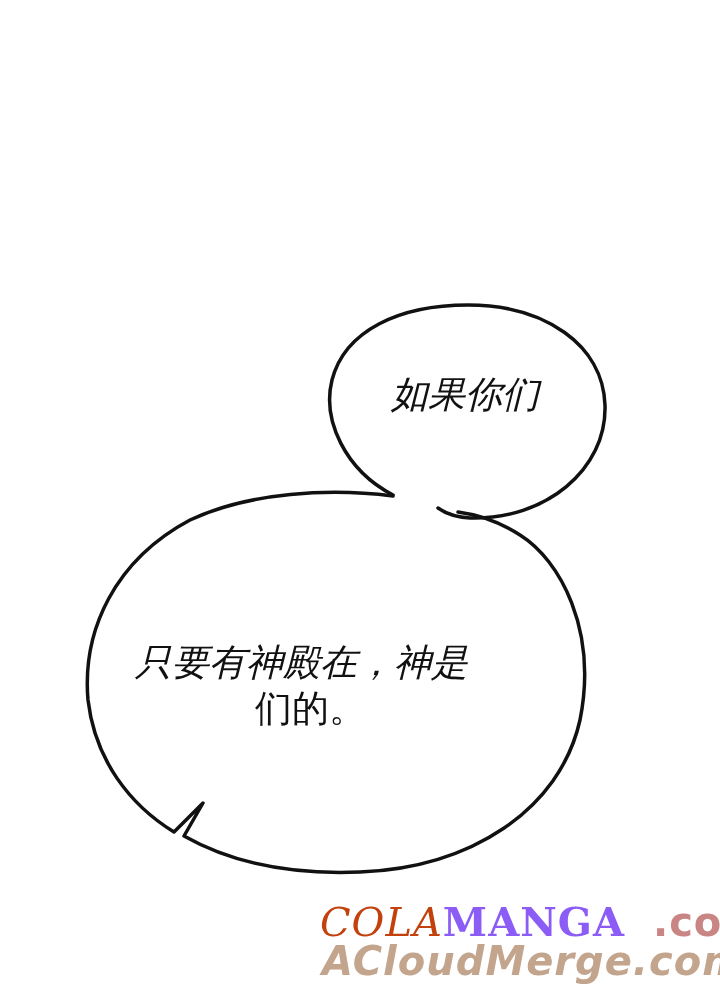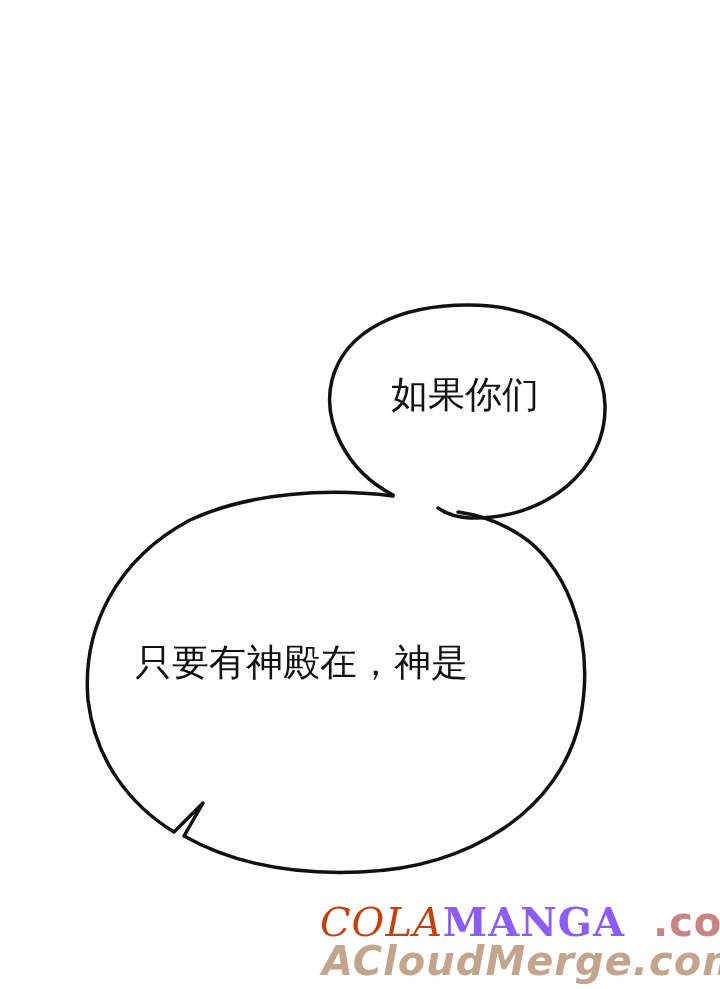--- a/index.html
+++ b/index.html
@@ -5,23 +5,23 @@
     html, body { margin: 0; padding: 0; background: #ffffff; }
     body { width: 720px; height: 989px; position: relative; overflow: hidden; }
     .canvas { position: absolute; left: 0; top: 0; width: 720px; height: 989px; }
     .bubble-text {
       position: absolute;
       font-family: "DejaVu Sans", sans-serif;
       color: #111111;
       white-space: nowrap;
     }
     .bubble-text .line { display: block; }
-    #small-text { left: 380px; top: 372px; font-size: 37px; line-height: 46px; text-align: center; width: 170px; }
+    #small-text { left: 380px; top: 372px; font-size: 37px; line-height: 46px; text-align: center; width: 170px; font-style: italic; }
     #large-text { left: 135px; top: 640px; font-size: 37px; line-height: 46px; width: 380px; }
-    #large-text .l1, #large-text .l2 { text-align: left; }
+    #large-text .l1, #large-text .l2 { text-align: left; font-style: italic; }
     #large-text .l3 { padding-left: 120px; }
     .wm { position: absolute; white-space: nowrap; }
     #wm1 { left: 320px; top: 898px; font-family: "DejaVu Serif", serif; font-size: 40px; letter-spacing: 1px; }
     #wm1 .cola { color: #c2410c; font-style: italic; }
     #wm1 .manga { color: #8b5cf6; font-weight: bold; }
     #wm1 .dotcom { color: #c98583; font-weight: bold; font-family: "DejaVu Sans", sans-serif; margin-left: 28px; }
     #wm2 { left: 322px; top: 938px; font-family: "DejaVu Sans", sans-serif; font-size: 40px; font-weight: bold; font-style: italic; color: #c3a48c; letter-spacing: 1px; }
   </style>
 </head>
 <body>
@@ -33,19 +33,20 @@
 
     <path d="M 393 496 C 330 488, 250 492, 190 520 C 115 560, 82 630, 88 700 C 95 760, 130 805, 174 832 L 203 803 L 184 836 C 230 862, 290 875, 360 872 C 470 868, 560 810, 580 720 C 598 630, 560 560, 520 535 C 500 522, 480 515, 458 512" fill="none" stroke="#111" stroke-width="3.5" stroke-linecap="round" stroke-linejoin="round"></path>
   </svg>
 
   <div class="bubble-text" id="small-text">
     <span class="line">如果你们</span>
   </div>
 
   <div class="bubble-text" id="large-text">
     <span class="line l1">只要有神殿在，神是</span>
+    <span class="line l3">们的。</span>
   </div>
 
   <div class="wm" id="wm1">
     <span class="cola">COLA</span><span class="manga">MANGA</span><span class="dotcom">.com</span>
   </div>
   <div class="wm" id="wm2">ACloudMerge.com</div>
 </div>
 
 </body></html>

